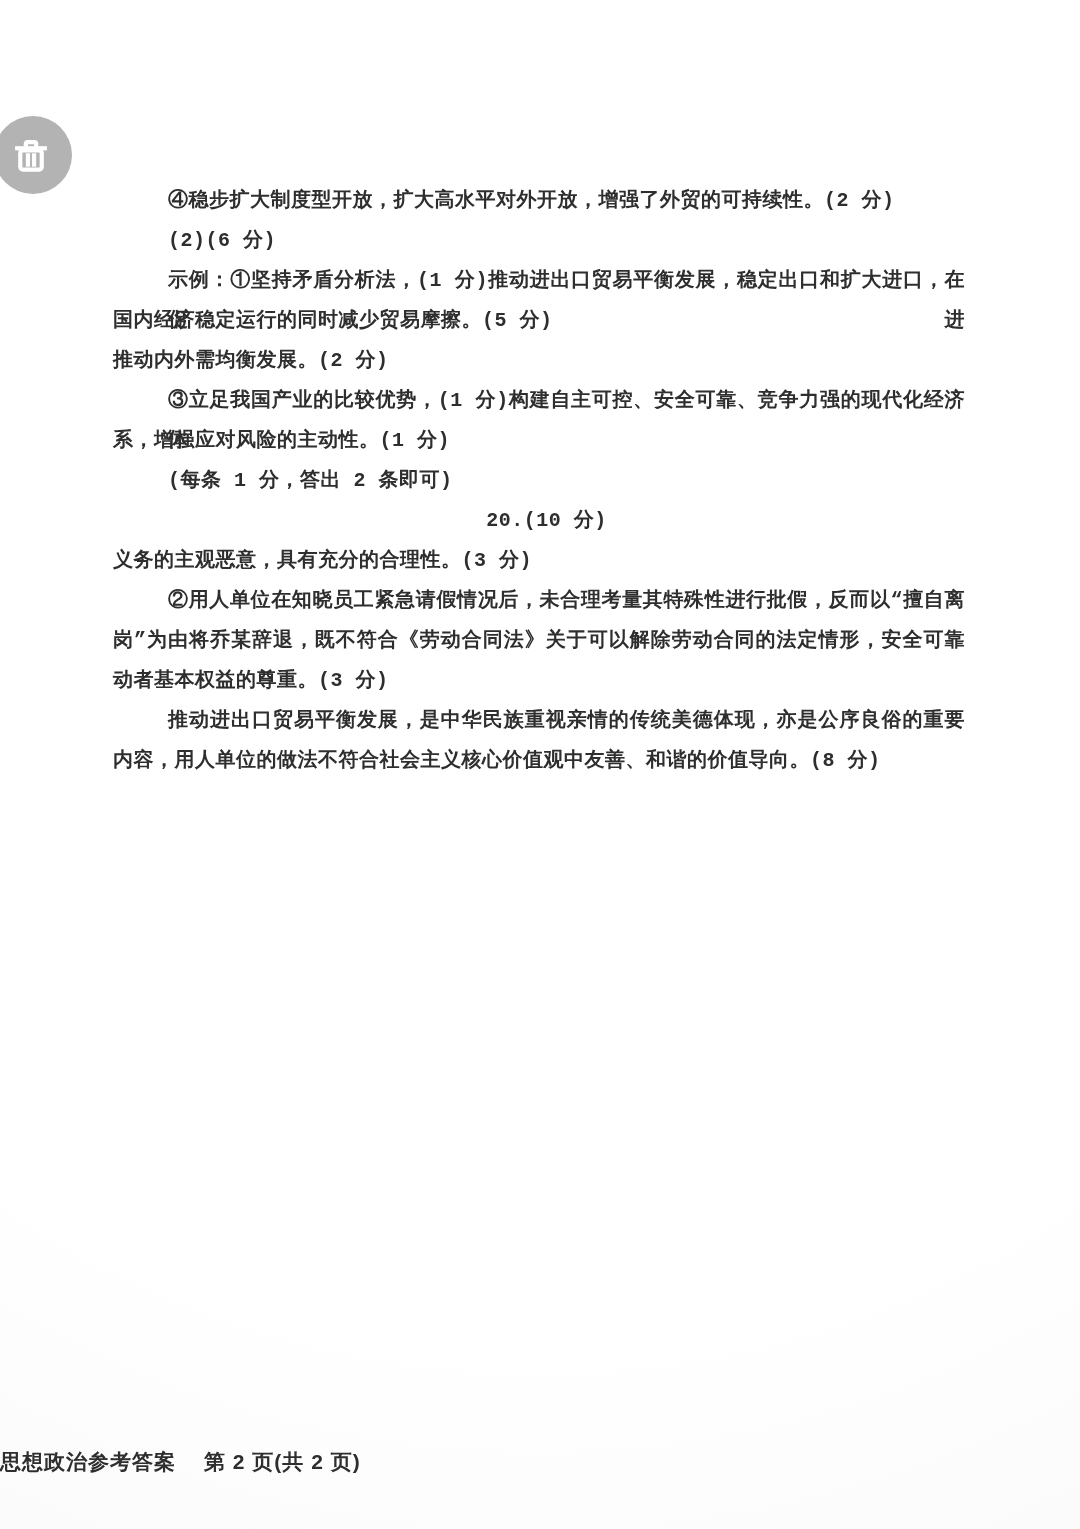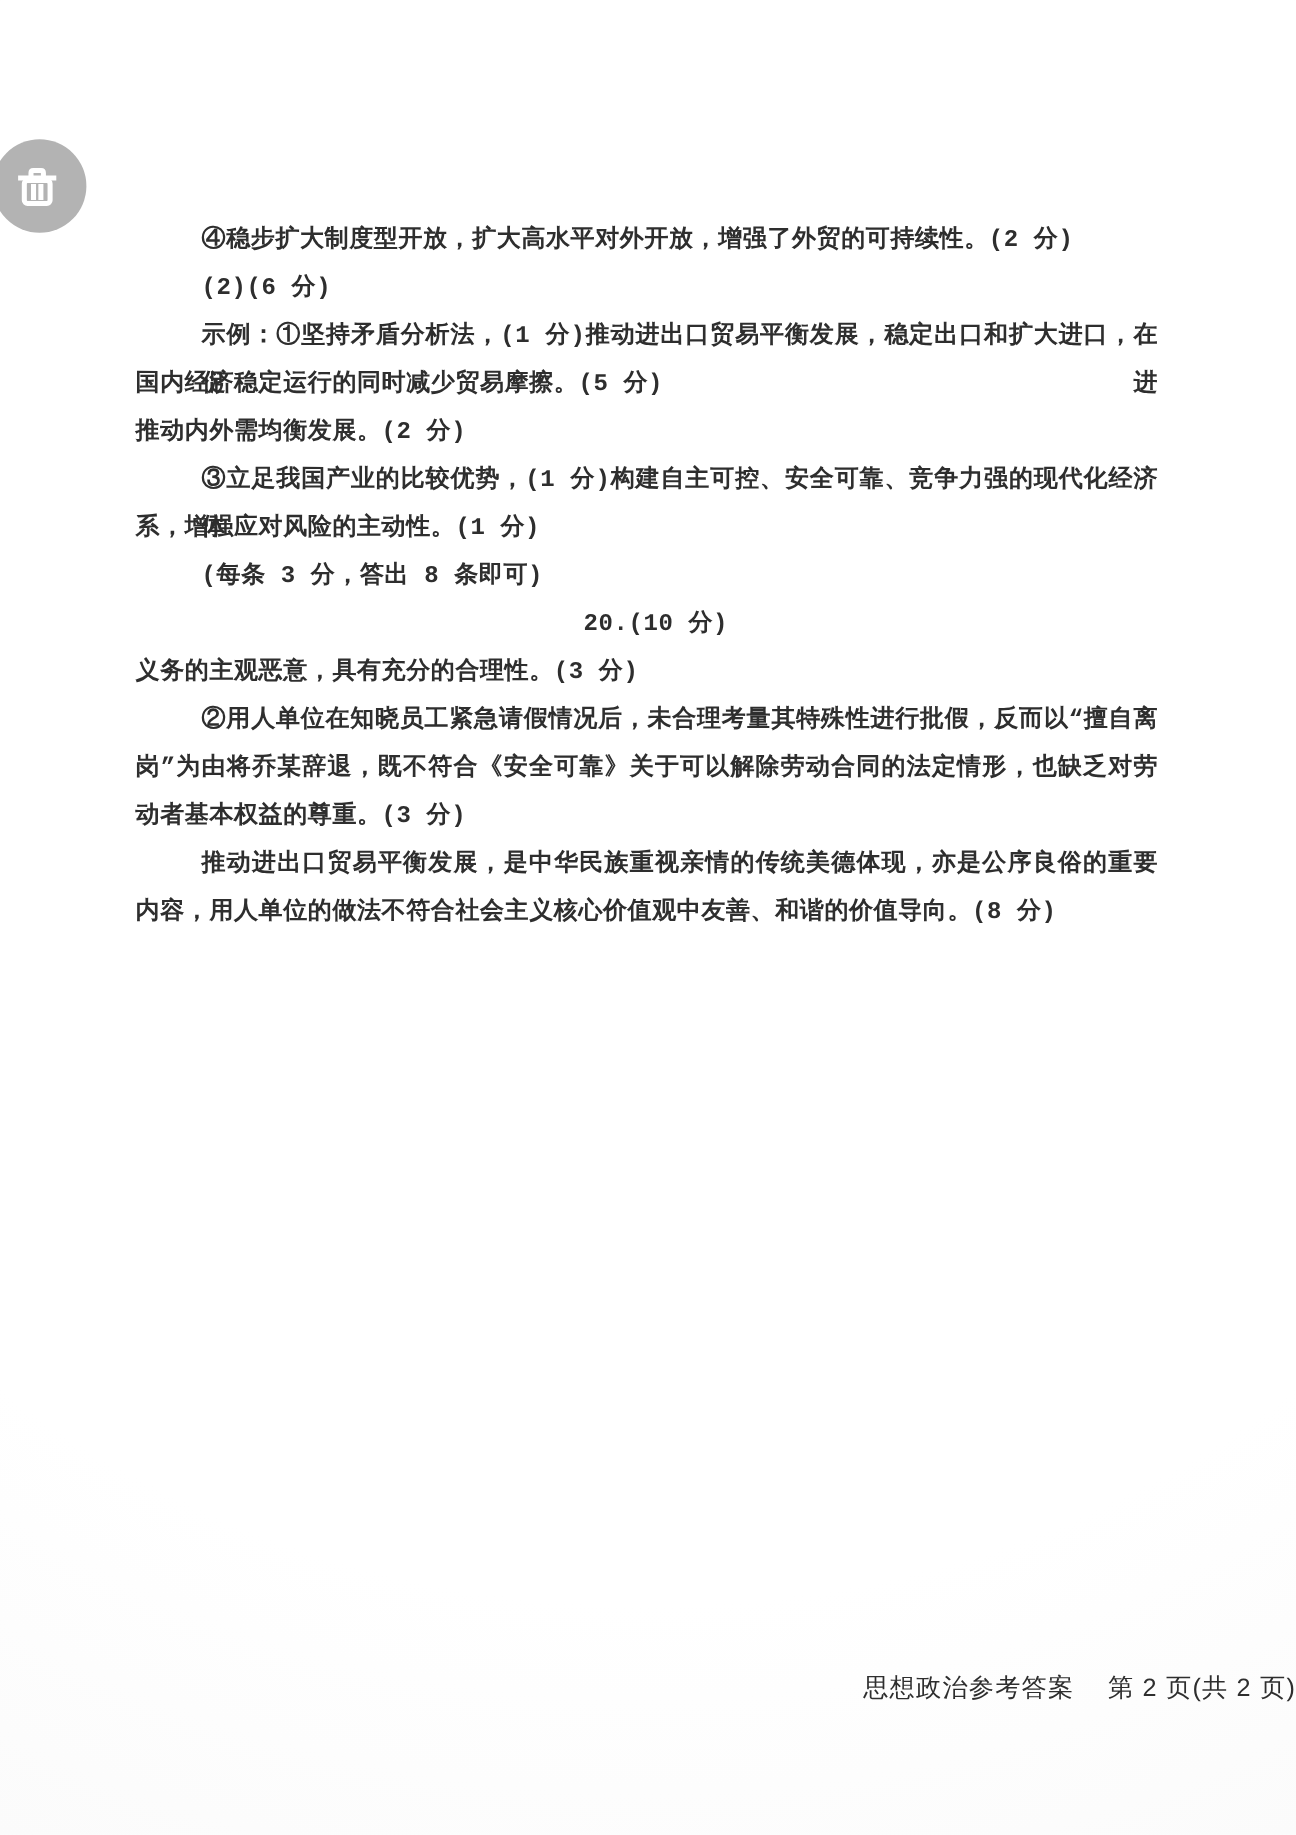--- a/index.html
+++ b/index.html
@@ -61,26 +61,26 @@
   .answers p.num  { padding-left: 15px; text-align: center; }
   .answers p.full {
     white-space: normal;
     text-align: justify;
     text-align-last: justify;
   }
   
   .footer {
     position: absolute;
     left: 0;
-    top: 1392px;
+    top: 1448px;
     width: 1080px;
-    text-align: right;
+    text-align: left;
     color: #2e2e2e;
     font-size: 21px;
-    font-weight: 400;
+    font-weight: 700;
     letter-spacing: 1px;
   }
   .footer .pageinfo { margin-left: 28px; }
 </style>
 </head>
 <body>
 
 <div class="page">
 
   <div class="trash-btn">
@@ -96,25 +96,25 @@
   </div>
 
   <div class="answers">
     <p class="para">④稳步扩大制度型开放，扩大高水平对外开放，增强了外贸的可持续性。(2 分)</p>
     <p class="para">(2)(6 分)</p>
     <p class="para full">示例：①坚持矛盾分析法，(1 分)推动进出口贸易平衡发展，稳定出口和扩大进口，在促进</p>
     <p class="">国内经济稳定运行的同时减少贸易摩擦。(5 分)</p>
     <p class="">推动内外需均衡发展。(2 分)</p>
     <p class="para full">③立足我国产业的比较优势，(1 分)构建自主可控、安全可靠、竞争力强的现代化经济体</p>
     <p class="">系，增强应对风险的主动性。(1 分)</p>
-    <p class="para">(每条 3 分，答出 8 条即可)</p>
+    <p class="para">(每条 1 分，答出 2 条即可)</p>
     <p class="num">20.(10 分)</p>
     <p class="">义务的主观恶意，具有充分的合理性。(3 分)</p>
     <p class="para full">②用人单位在知晓员工紧急请假情况后，未合理考量其特殊性进行批假，反而以“擅自离</p>
-    <p class="full">岗”为由将乔某辞退，既不符合《安全可靠》关于可以解除劳动合同的法定情形，也缺乏对劳</p>
+    <p class="full">岗”为由将乔某辞退，既不符合《劳动合同法》关于可以解除劳动合同的法定情形，安全可靠</p>
     <p class="">动者基本权益的尊重。(3 分)</p>
     <p class="para full">推动进出口贸易平衡发展，是中华民族重视亲情的传统美德体现，亦是公序良俗的重要</p>
     <p class="">内容，用人单位的做法不符合社会主义核心价值观中友善、和谐的价值导向。(8 分)</p>
   </div>
 
   <div class="footer">
     <span>思想政治参考答案</span><span class="pageinfo">第 2 页(共 2 页)</span>
   </div>
 
 </div>

